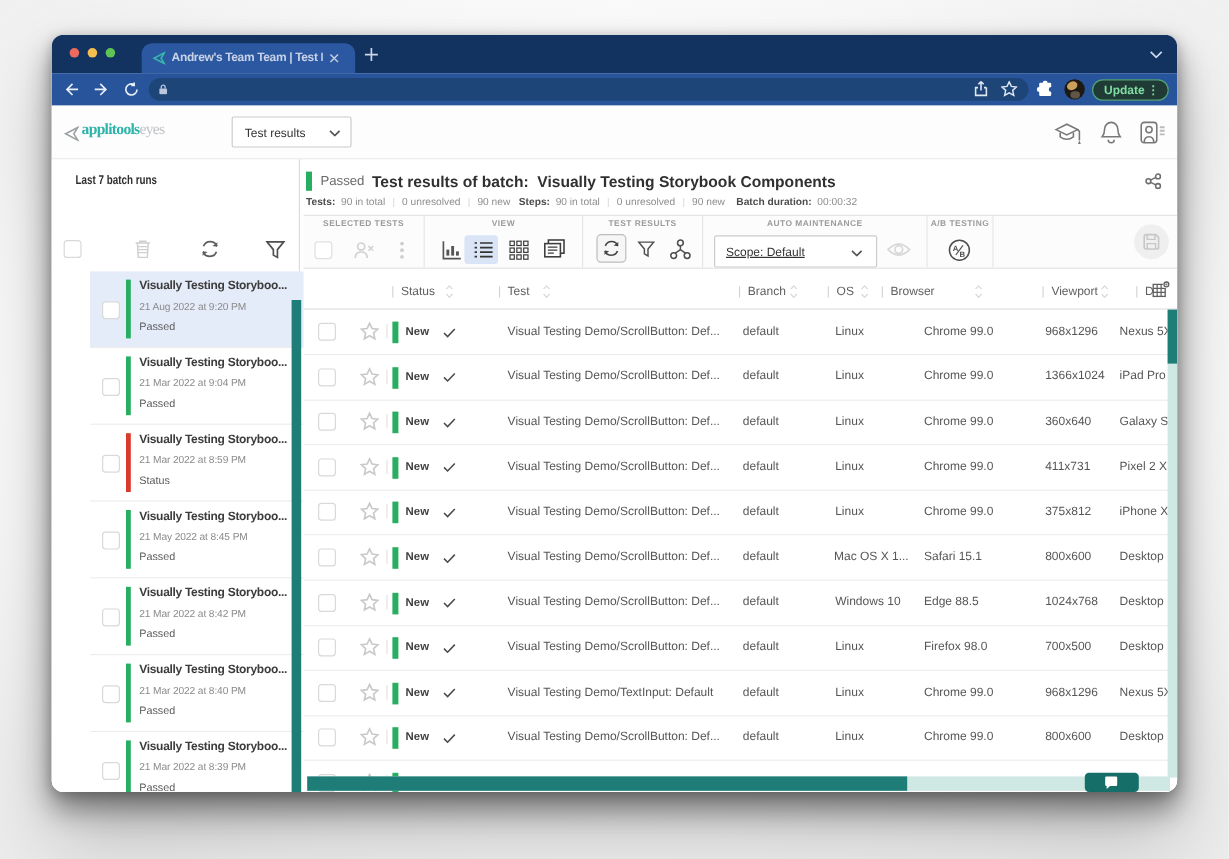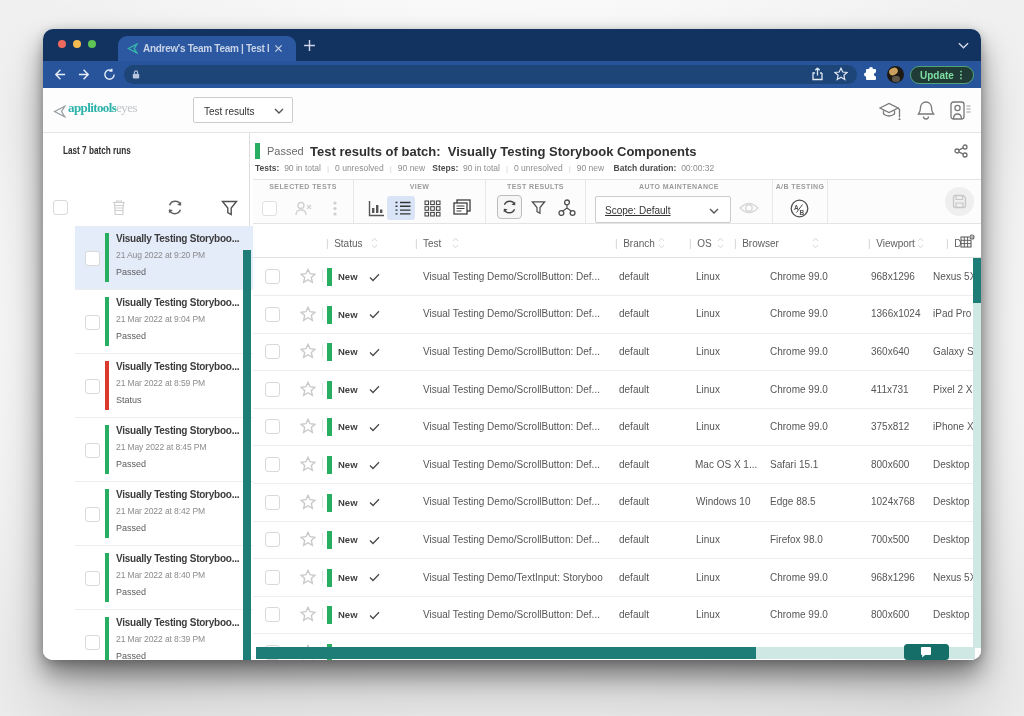--- a/index.html
+++ b/index.html
@@ -531,21 +531,21 @@
           <div class="cb" style="position:absolute;left:12px;top:11px;"></div>
           <svg class="abs" style="left:47px;top:10px;" width="16" height="16" viewBox="0 0 14 14">
               <path d="M7 1.2 L8.8 5 L13 5.5 L9.9 8.3 L10.8 12.5 L7 10.3 L3.2 12.5 L4.1 8.3 L1 5.5 L5.2 5 Z" fill="none" stroke="#c9c9c9" stroke-width="1.2"></path>
             </svg>
           <div class="rowpipe"></div>
             <div class="newbar"></div>
           <div class="rc" style="left:85px;top:13px;font-weight:bold;color:#3f3f3f;font-size:9.5px;">New</div>
           <svg class="abs" style="left:116px;top:14.5px;" width="11" height="9" viewBox="0 0 11 9">
               <path d="M1 4.5 L4 7.5 L10 1.2" fill="none" stroke="#4a4a4a" stroke-width="1.3"></path>
             </svg>
-          <div class="rc" style="left:170px;top:12.8px;">Visual Testing Demo/TextInput: Storyboo</div>
+          <div class="rc" style="left:170px;top:12.8px;">Visual Testing Demo/TextInput: Default</div>
           <div class="rc" style="left:366px;top:12.8px;">default</div>
           <div class="rc" style="left:443px;top:12.8px;">Linux</div>
           <div class="rc" style="left:517px;top:12.8px;">Chrome 99.0</div>
           <div class="rc" style="left:618px;top:12.8px;">968x1296</div>
           <div class="rc" style="left:680px;top:12.8px;">Nexus 5X</div>
         </div>
         <div class="row" style="top:338.4px;">
           <div class="cb" style="position:absolute;left:12px;top:11px;"></div>
           <svg class="abs" style="left:47px;top:10px;" width="16" height="16" viewBox="0 0 14 14">
               <path d="M7 1.2 L8.8 5 L13 5.5 L9.9 8.3 L10.8 12.5 L7 10.3 L3.2 12.5 L4.1 8.3 L1 5.5 L5.2 5 Z" fill="none" stroke="#c9c9c9" stroke-width="1.2"></path>

